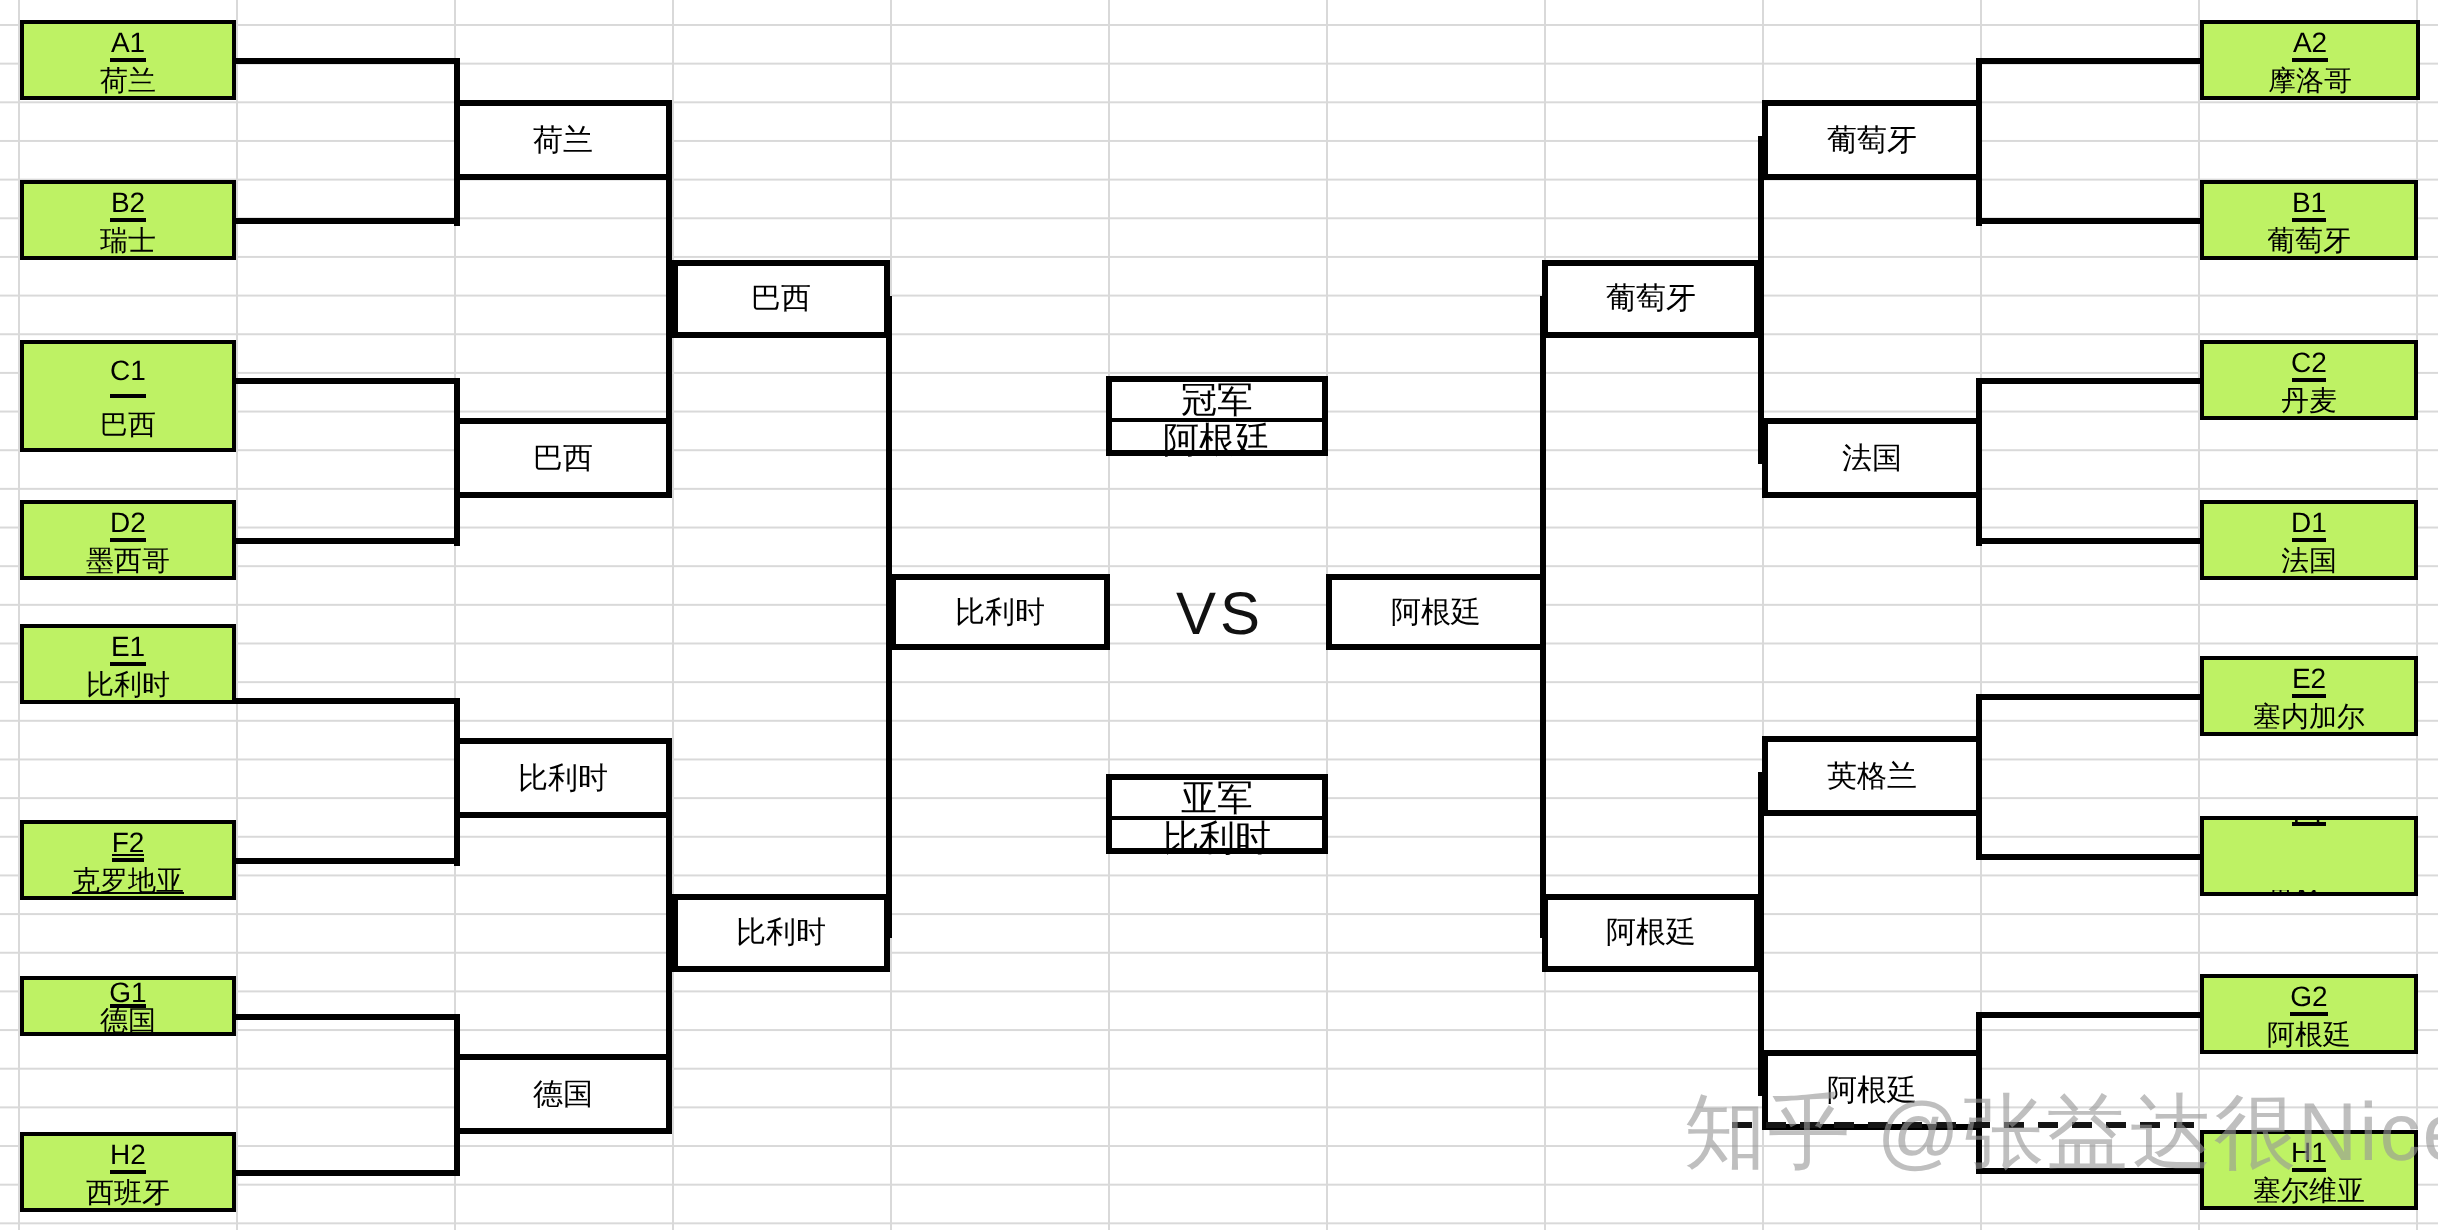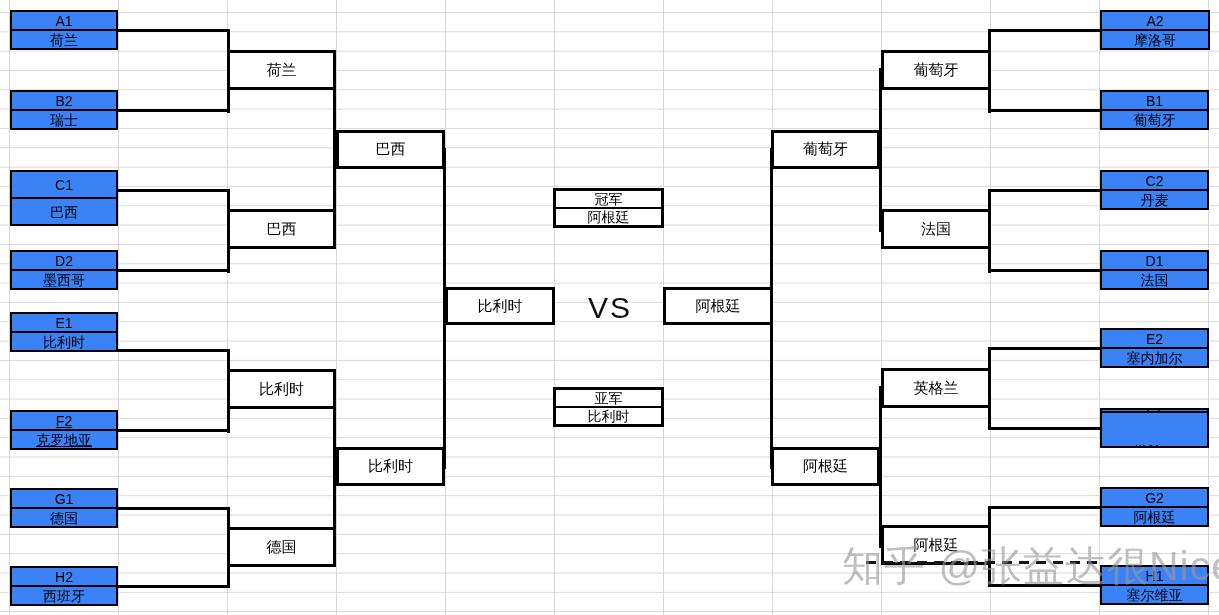--- a/index.html
+++ b/index.html
@@ -13,42 +13,42 @@
       linear-gradient(to right,#d9d9d9 1px,transparent 1px),
       linear-gradient(to bottom,#d9d9d9 1px,transparent 1px);
     background-size:109px 100%,100% 19.33px;
     background-position:9px 0,0 12px;
   }
   .hline,.vline{position:absolute;background:#000;z-index:5;}
   .hline{height:3px;}
   .vline{width:3px;}
   
   .box2{
-    position:absolute;box-sizing:border-box;background:#3b82f6;border:2px solid #000;
-    display:flex;flex-direction:column;z-index:10;
+    position:absolute;box-sizing:border-box;background:#bef264;border:2px solid #000;
+    display:flex;flex-direction:column;z-index:10;align-items:center;
   }
   .box2 .row{
     flex:1;display:flex;align-items:center;justify-content:center;
     font-size:14px;line-height:1;overflow:hidden;white-space:nowrap;
   }
   .box2 .row:first-child{border-bottom:2px solid #000;}
   
   .wbox{
     position:absolute;box-sizing:border-box;background:#fff;border:3px solid #000;
     display:flex;align-items:center;justify-content:center;
     font-size:15px;white-space:nowrap;z-index:10;
   }
   
   .cbox{
     position:absolute;box-sizing:border-box;background:#fff;border:3px solid #000;
     display:flex;flex-direction:column;z-index:10;
   }
   .cbox .row{
     flex:1;display:flex;align-items:center;justify-content:center;
-    font-size:14px;line-height:1;white-space:nowrap;
+    font-size:18px;line-height:1;white-space:nowrap;
   }
   .cbox .row:first-child{border-bottom:2px solid #000;}
   .vs{
     position:absolute;z-index:10;display:flex;align-items:center;justify-content:center;
     font-size:30px;letter-spacing:2px;color:#111;
   }
   .dashline{
     position:absolute;height:3px;z-index:25;
     background:repeating-linear-gradient(90deg,#151515 0 10px,transparent 10px 17px);
   }
@@ -116,21 +116,21 @@
     <div class="row">墨西哥</div>
   </div>
   <div class="box2" style="left:10px;top:312px;width:108px;height:40px;">
     <div class="row">E1</div>
     <div class="row">比利时</div>
   </div>
   <div class="box2" style="left:10px;top:410px;width:108px;height:40px;text-decoration:underline;">
     <div class="row">F2</div>
     <div class="row">克罗地亚</div>
   </div>
-  <div class="box2" style="left:10px;top:488px;width:108px;height:40px;">
+  <div class="box2" style="left:10px;top:488px;width:108px;height:30px;">
     <div class="row">G1</div>
     <div class="row">德国</div>
   </div>
   <div class="box2" style="left:10px;top:566px;width:108px;height:40px;">
     <div class="row">H2</div>
     <div class="row">西班牙</div>
   </div>
 
   <div class="box2" style="left:1100px;top:10px;width:110px;height:40px;">
     <div class="row">A2</div>

